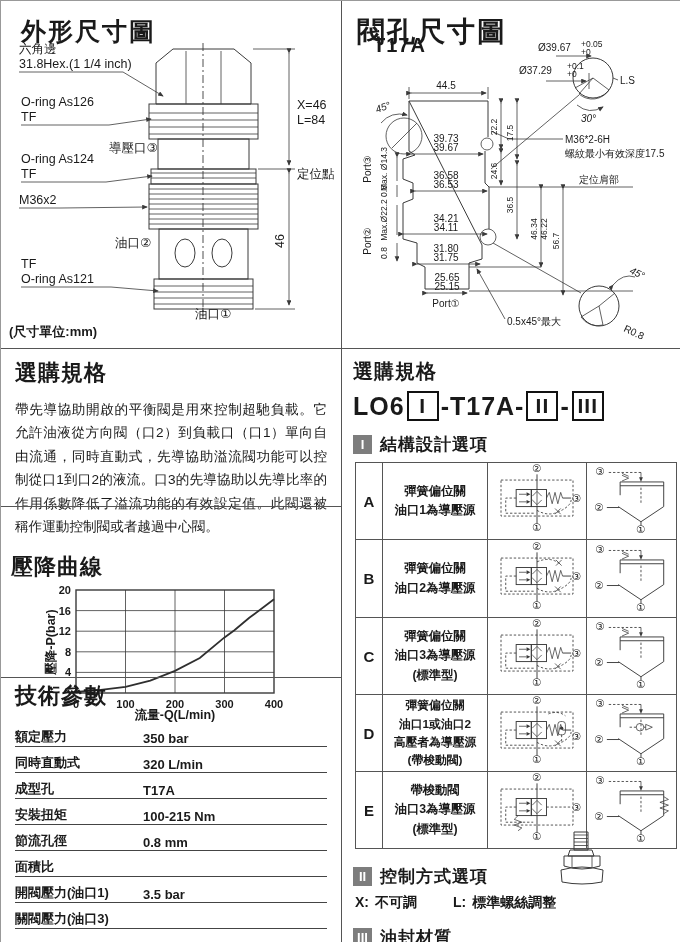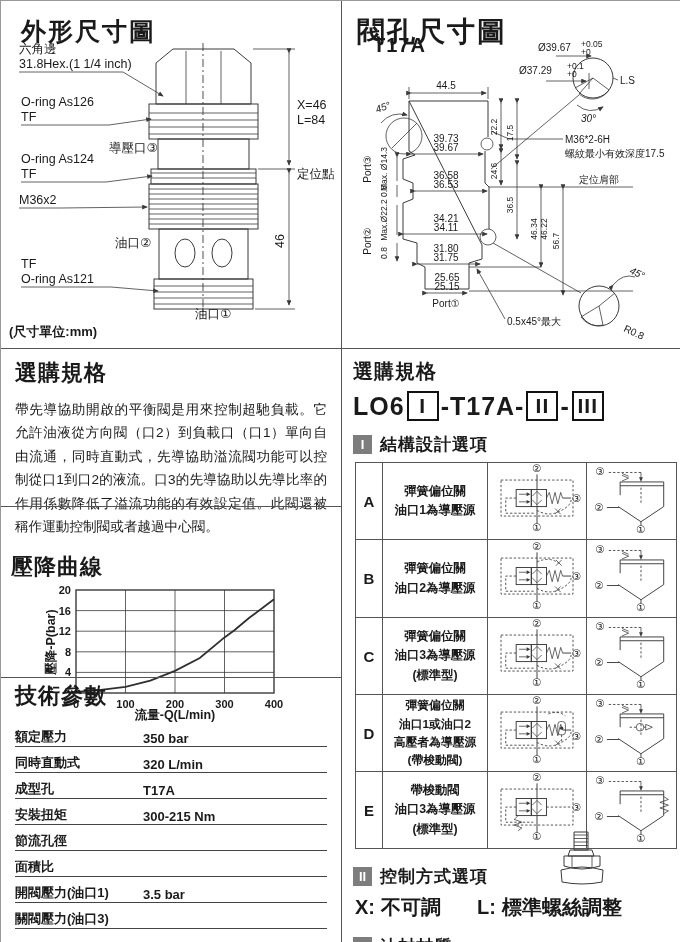--- a/index.html
+++ b/index.html
@@ -34,21 +34,21 @@
   .subhead{display:flex;align-items:center;gap:8px;margin-left:12px;}
   .numbox{display:inline-flex;align-items:center;justify-content:center;width:19px;height:19px;
           background:#7d7d7d;color:#fff;font-size:13px;font-weight:bold;}
   .subhead .st{font-size:17px;font-weight:bold;letter-spacing:1px;}
   table.opt{border-collapse:collapse;margin:6px 0 0 14px;}
   table.opt td{border:1px solid #555;padding:0;text-align:center;vertical-align:middle;}
   .opt-letter{font-size:15px;font-weight:bold;width:26px;}
   .opt-desc{width:104px;font-size:12.3px;font-weight:600;line-height:1.55;white-space:pre-line;}
   .opt-sym{width:98px;} .opt-sym2{width:89px;}
   .opt-row-a,.opt-row-c,.opt-row-e{height:72px;} .opt-row-b{height:78px;} .opt-row-d{height:76px;}
-  .opts-line{display:flex;gap:36px;font-size:20px;font-weight:bold;margin:6px 0 0 14px;align-items:center;}
+  .opts-line{display:flex;gap:36px;font-size:14px;font-weight:bold;margin:6px 0 0 14px;align-items:center;}
   .opts-line .code{margin-right:6px;font-weight:bold;}
   .unit-note{position:absolute;left:8px;top:322px;font-size:13px;font-weight:bold;}
   .t17a{position:absolute;left:32px;top:33px;font-size:20px;font-weight:bold;letter-spacing:1px;}
   .abs{position:absolute;}
 </style>
 </head>
 <body>
 
 <svg width="0" height="0" style="position:absolute" aria-hidden="true">
   <defs>
@@ -322,24 +322,25 @@
       <div class="p-row">
           <span class="p-label">同時直動式</span>
           <span class="p-value">320 L/min</span>
         </div>
       <div class="p-row">
           <span class="p-label">成型孔</span>
           <span class="p-value">T17A</span>
         </div>
       <div class="p-row">
           <span class="p-label">安裝扭矩</span>
-          <span class="p-value">300-215 Nm</span>
+          <span class="p-value">100-215 Nm</span>
         </div>
       <div class="p-row">
           <span class="p-label">節流孔徑</span>
+          <span class="p-value">0.8 mm</span>
         </div>
       <div class="p-row">
           <span class="p-label">面積比</span>
         </div>
       <div class="p-row">
           <span class="p-label">開閥壓力(油口1)</span>
           <span class="p-value">3.5 bar</span>
         </div>
       <div class="p-row">
           <span class="p-label">關閥壓力(油口3)</span>

